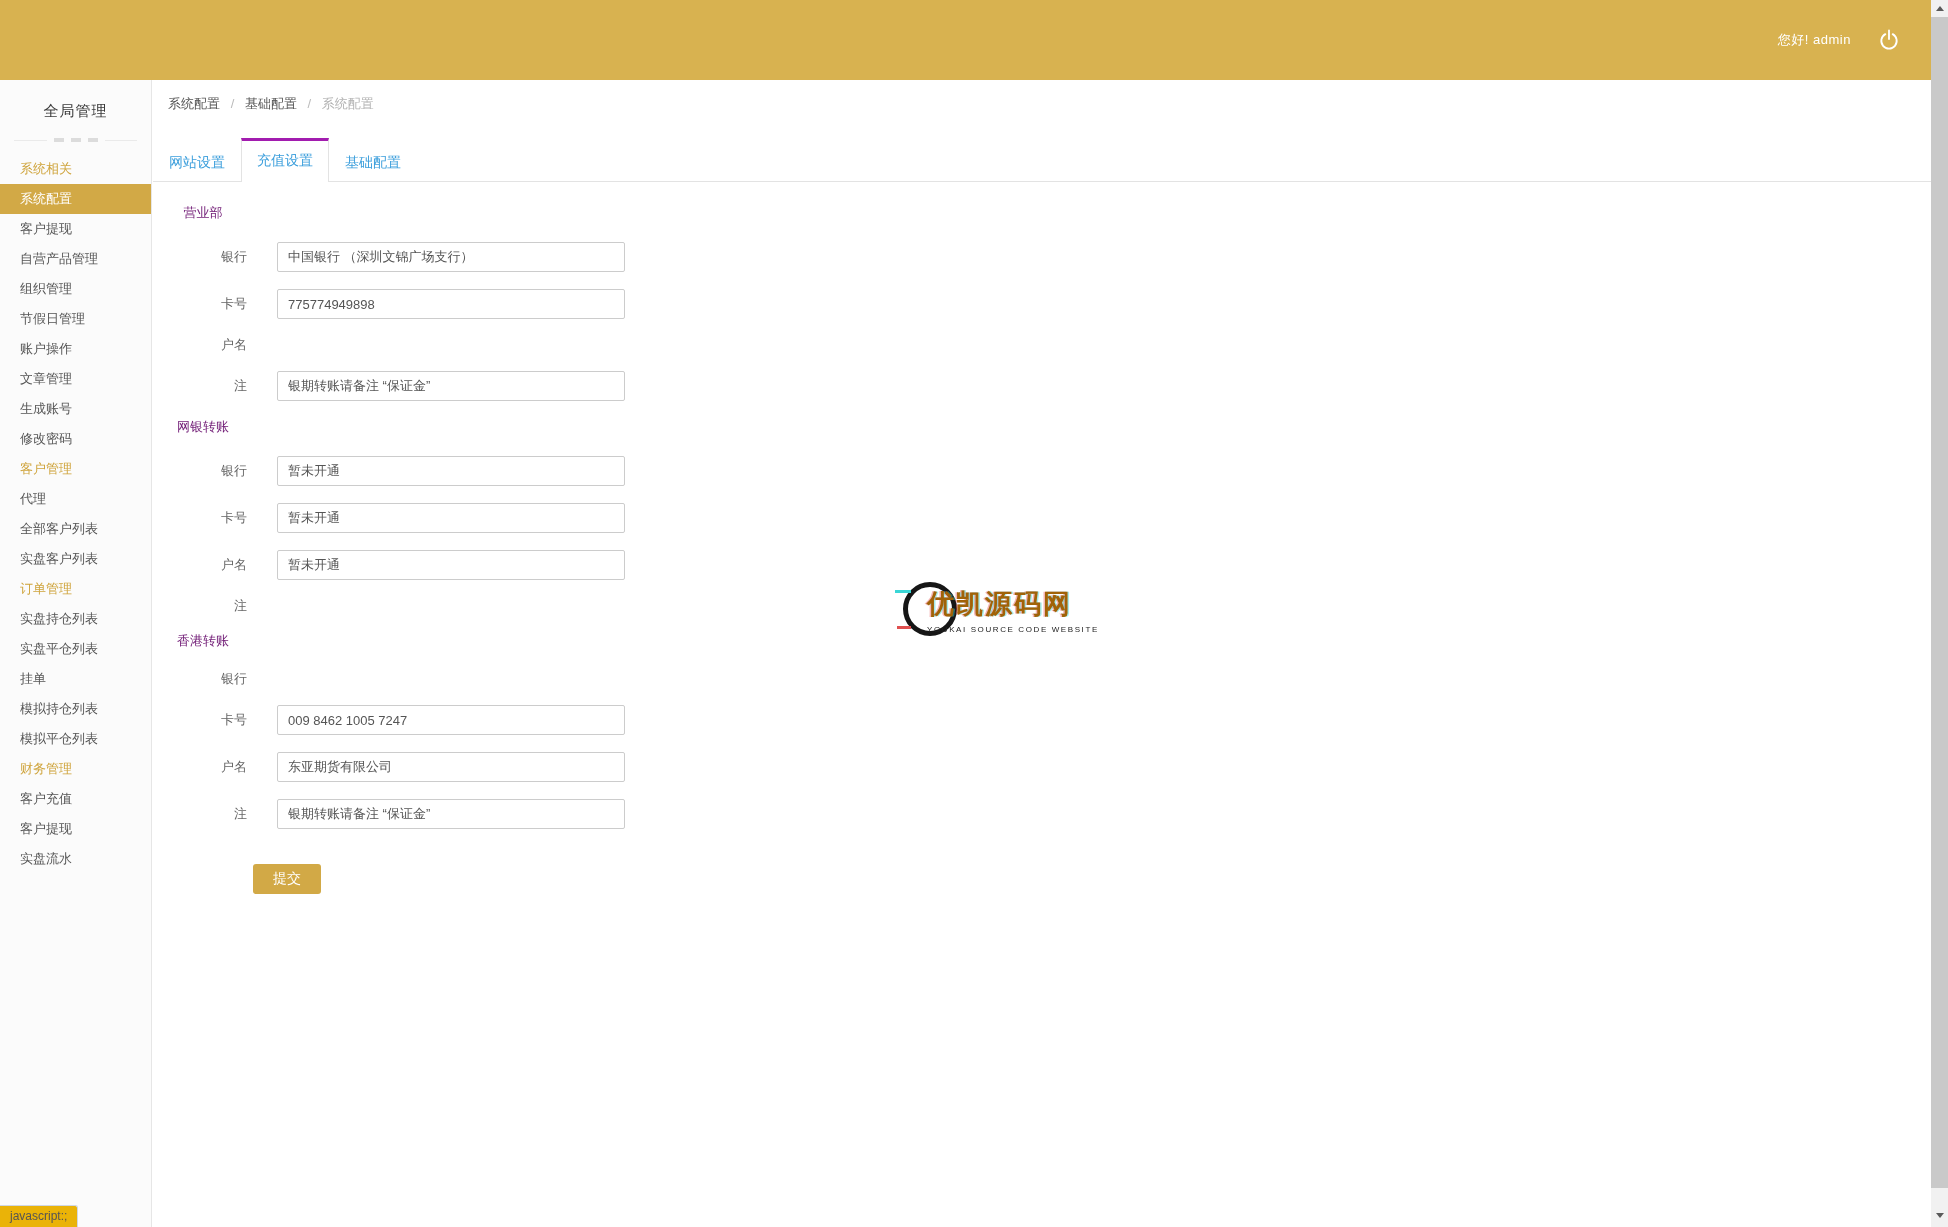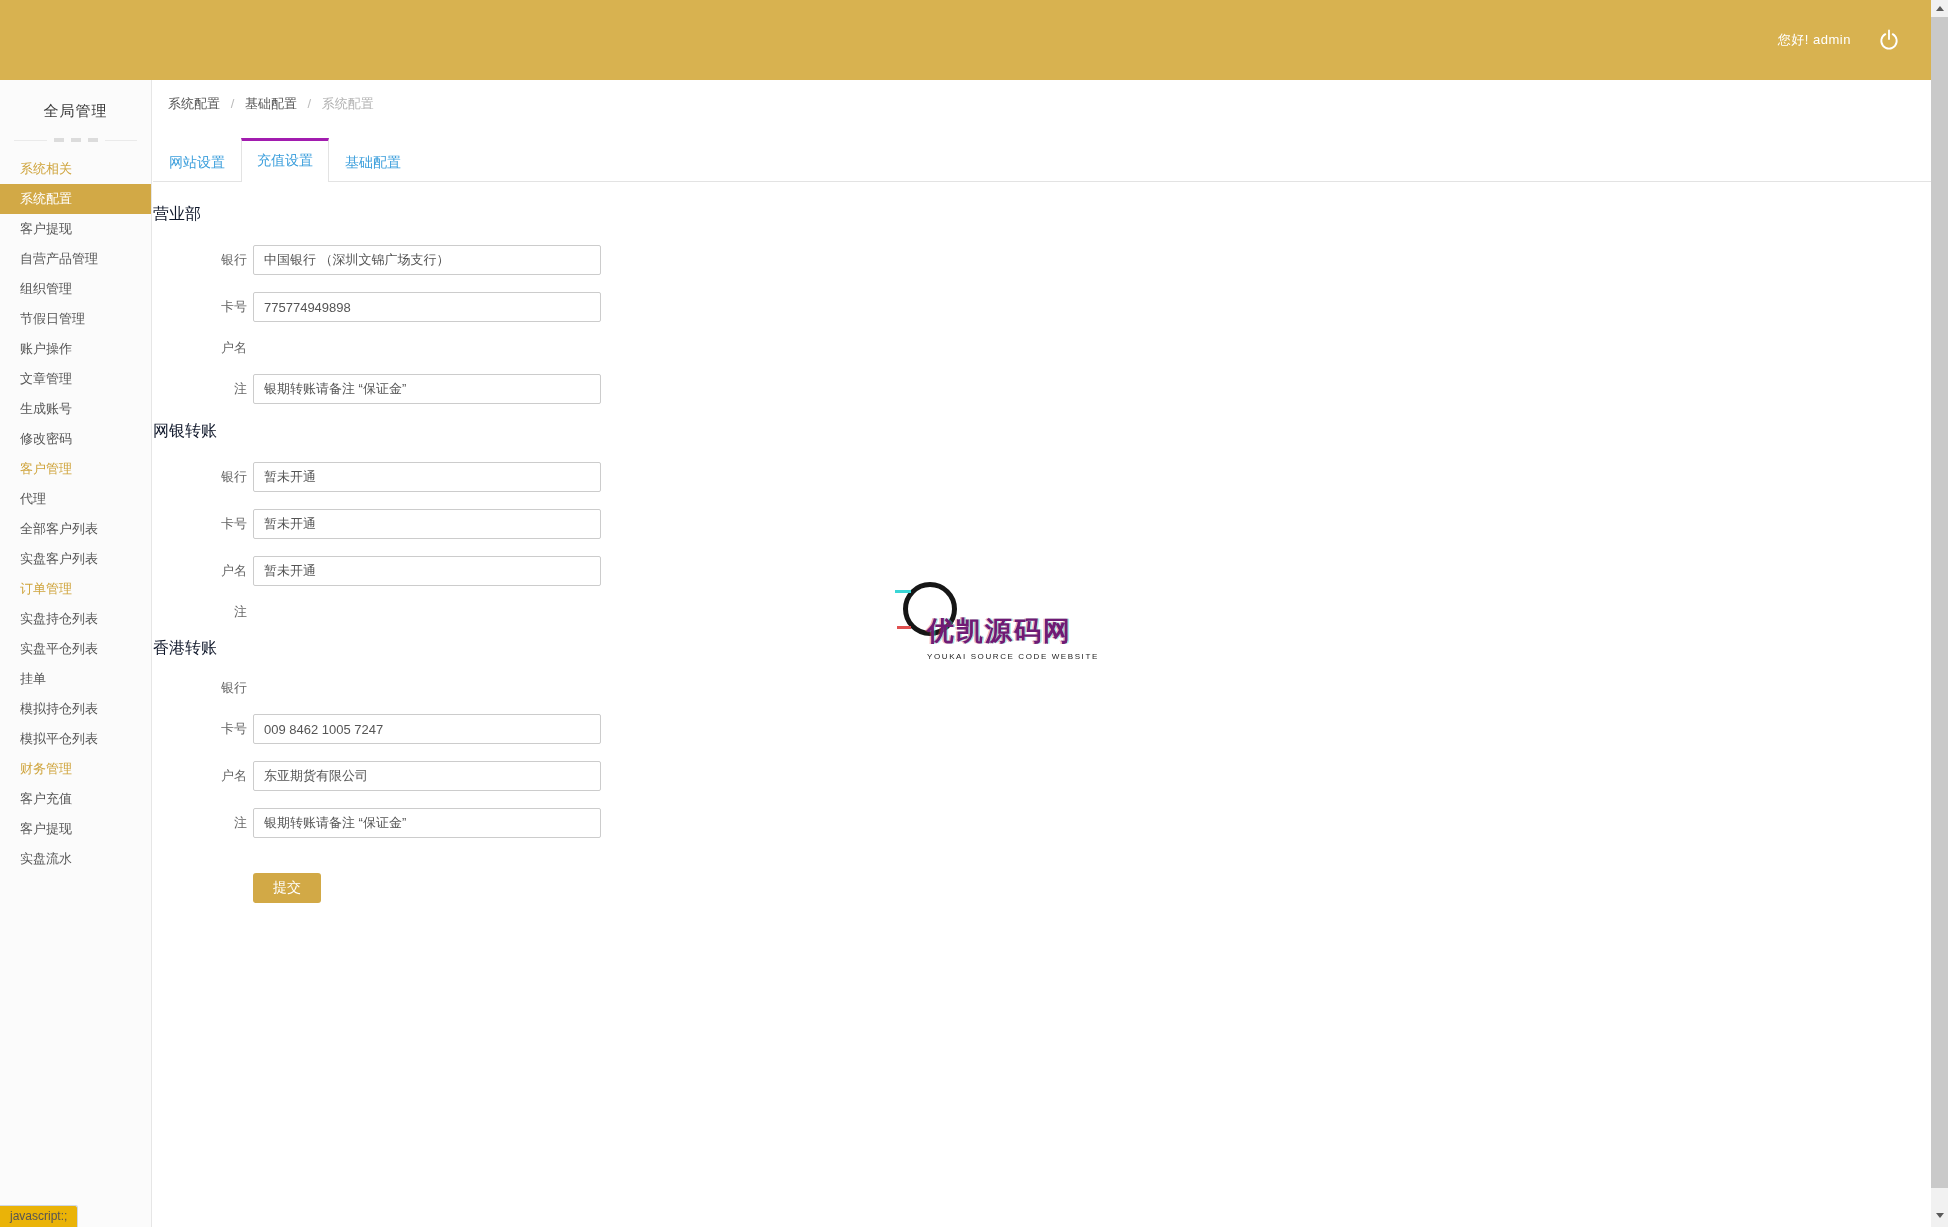--- a/index.html
+++ b/index.html
@@ -42,48 +42,48 @@
   .tabs::after { content:""; position:absolute; left:0; right:0; bottom:0; height:1px; background:#e3e3e3; }
   .tab {
     width:88px; height:40px; line-height:40px; text-align:center;
     color:#3c9fdc; font-size:14px; cursor:pointer; position:relative;
   }
   .tab.active {
     height:44px; line-height:38px; background:#fff; z-index:2;
     border:1px solid #e3e3e3; border-top:3px solid #a21caf; border-bottom:none;
   }
   
-  .section-title { width:100px; text-align:left; color:#0f172a; margin:22px 0 20px; font-size:16px; }
+  .section-title { width:100px; text-align:center; color:#701a75; margin:22px 0 20px; font-size:13px; }
   .form-section:not(:first-child) .section-title { margin-top:10px; }
   .form-row { display:flex; align-items:center; margin-bottom:17px; }
   .form-label { width:100px; text-align:right; padding-right:6px; color:#666; font-size:13px; }
   .form-input {
     width:348px; height:30px; border:1px solid #ccc; border-radius:2px;
     padding:0 10px; font-size:13px; color:#555; background:#fff; outline:none;
     font-family:"Liberation Sans","DejaVu Sans",sans-serif;
+    margin-left:24px;
   }
   .submit-btn {
     margin:18px 0 0 100px; width:68px; height:30px; border:none; border-radius:3px;
     background:#d2a946; color:#fff; font-size:14px; cursor:pointer;
     font-family:"Liberation Sans","DejaVu Sans",sans-serif;
   }
   
   .watermark { position:absolute; left:903px; top:580px; width:175px; height:68px; pointer-events:none; }
   .wm-circle {
     position:absolute; left:0; top:2px; width:54px; height:54px;
     border:5px solid #161616; border-radius:50%;
   }
   .wm-glitch { position:absolute; height:3px; }
   .wm-glitch-cyan { left:-8px; top:10px; width:16px; background:#3ad6d6; }
   .wm-glitch-red  { left:-6px; top:46px; width:14px; background:#e05050; }
   .wm-text { position:absolute; left:24px; top:6px; }
   .wm-title {
-    font-size:27px; font-weight:bold; color:#701a75; letter-spacing:2px; white-space:nowrap;
+    font-size:27px; font-weight:bold; color:#a16207; letter-spacing:2px; white-space:nowrap;
     text-shadow:1.5px 0 0 rgba(60,210,210,.45), -1.5px 0 0 rgba(225,70,70,.4);
-    margin-top:27px;
   }
   .wm-subtitle { margin-top:3px; font-size:8px; letter-spacing:1.6px; color:#222; white-space:nowrap; }
   
   .status-tip {
     position:absolute; left:0; bottom:0; z-index:5;
     background:#eab308; border:1px solid #cfd7e4; border-left:none; border-bottom:none;
     border-top-right-radius:3px; padding:3px 10px 4px; font-size:12px; color:#555;
   }
   
   .scrollbar { position:absolute; right:0; top:0; width:17px; height:100%; background:#f1f1f1; z-index:6; }

